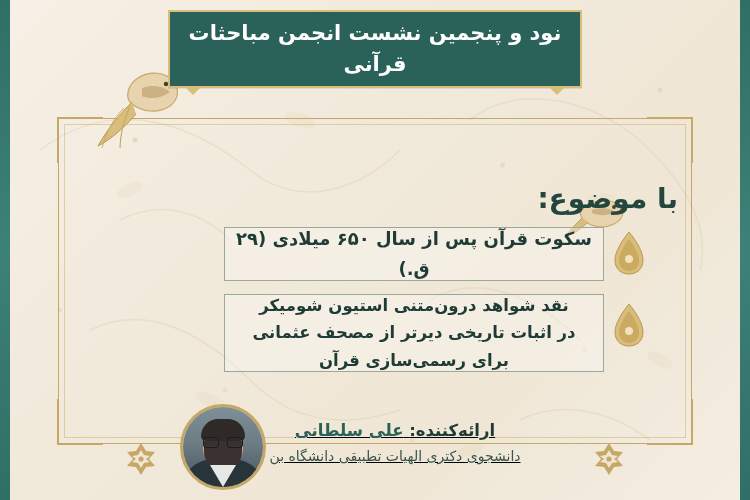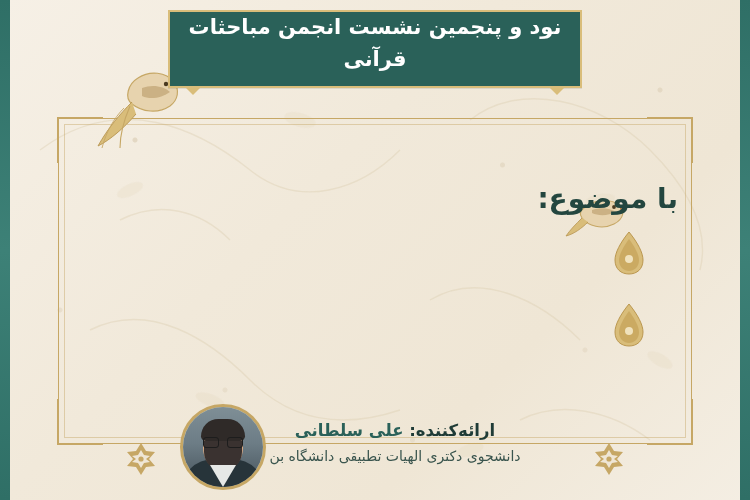--- a/index.html
+++ b/index.html
@@ -66,21 +66,21 @@
   .frame-corner.bl { left: -2px; bottom: -2px; border-right: none; border-top: none; }
   .frame-corner.br { right: -2px; bottom: -2px; border-left: none; border-top: none; }
 
   
   .title-banner {
     position: absolute;
     left: 168px; top: 10px;
     width: 414px; height: 78px;
     background: #2a6159;
     border: 2px solid #d9bd7a;
-    display: flex; align-items: flex-start; justify-content: center;
+    display: flex; align-items: center; justify-content: center;
     box-shadow: 0 1px 0 rgba(0,0,0,0.08);
   }
   .title-banner .title-text {
     color: #ffffff;
     font-size: 21px;
     font-weight: bold;
     letter-spacing: 0.5px;
     direction: rtl;
     text-align: center;
     line-height: 1.5;
@@ -141,20 +141,21 @@
   .teardrop svg { width: 100%; height: 100%; display: block; }
   .teardrop.t1 { right: 106px; top: 231px; }
   .teardrop.t2 { right: 106px; top: 303px; }
 
   
   .presenter {
     position: absolute;
     right: 190px; bottom: 36px;
     direction: rtl; text-align: center;
     width: 330px;
+    text-decoration: underline;
   }
   .presenter .line1 {
     font-size: 16.5px;
     color: #1f3b36;
     font-weight: bold;
     margin-bottom: 6px;
   }
   .presenter .line1 .name { color: #2a6159; }
   .presenter .line2 {
     font-size: 14px;
@@ -325,21 +326,28 @@
   </div>
 
   <div class="teardrop t2">
     <svg viewBox="0 0 30 44">
       <path d="M15,1 C24,12 29,22 29,29 C29,38 23,43 15,43 C7,43 1,38 1,29 C1,22 6,12 15,1 Z" fill="#d9bd7a" stroke="#b9964f" stroke-width="1"></path>
       <path d="M15,8 C21,16 25,24 25,29 C25,36 20,40 15,40 C10,40 5,36 5,29 C5,24 9,16 15,8 Z" fill="#c09a4e" opacity="0.55"></path>
       <circle cx="15" cy="28" r="4" fill="#f0e2bd"></circle>
     </svg>
   </div>
 
-
+  <div class="topic-box one">
+    <div class="topic-text">سکوت قرآن پس از سال ۶۵۰ میلادی (۲۹ ق.)</div>
+  </div>
+
+  <div class="topic-box two">
+    <div class="topic-text small" style="white-space: pre-line;">نقد شواهد درون‌متنی استیون شوميکر
+در اثبات تاریخی دیرتر از مصحف عثمانی برای رسمی‌سازی قرآن</div>
+  </div>
 
   <div class="presenter">
     <div class="line1">
       <span>ارائه‌کننده:</span>
       <span class="name">علی سلطانی</span>
     </div>
     <div class="line2">دانشجوی دکتری الهیات تطبیقی دانشگاه بن</div>
   </div>
 
   <div class="photo">

